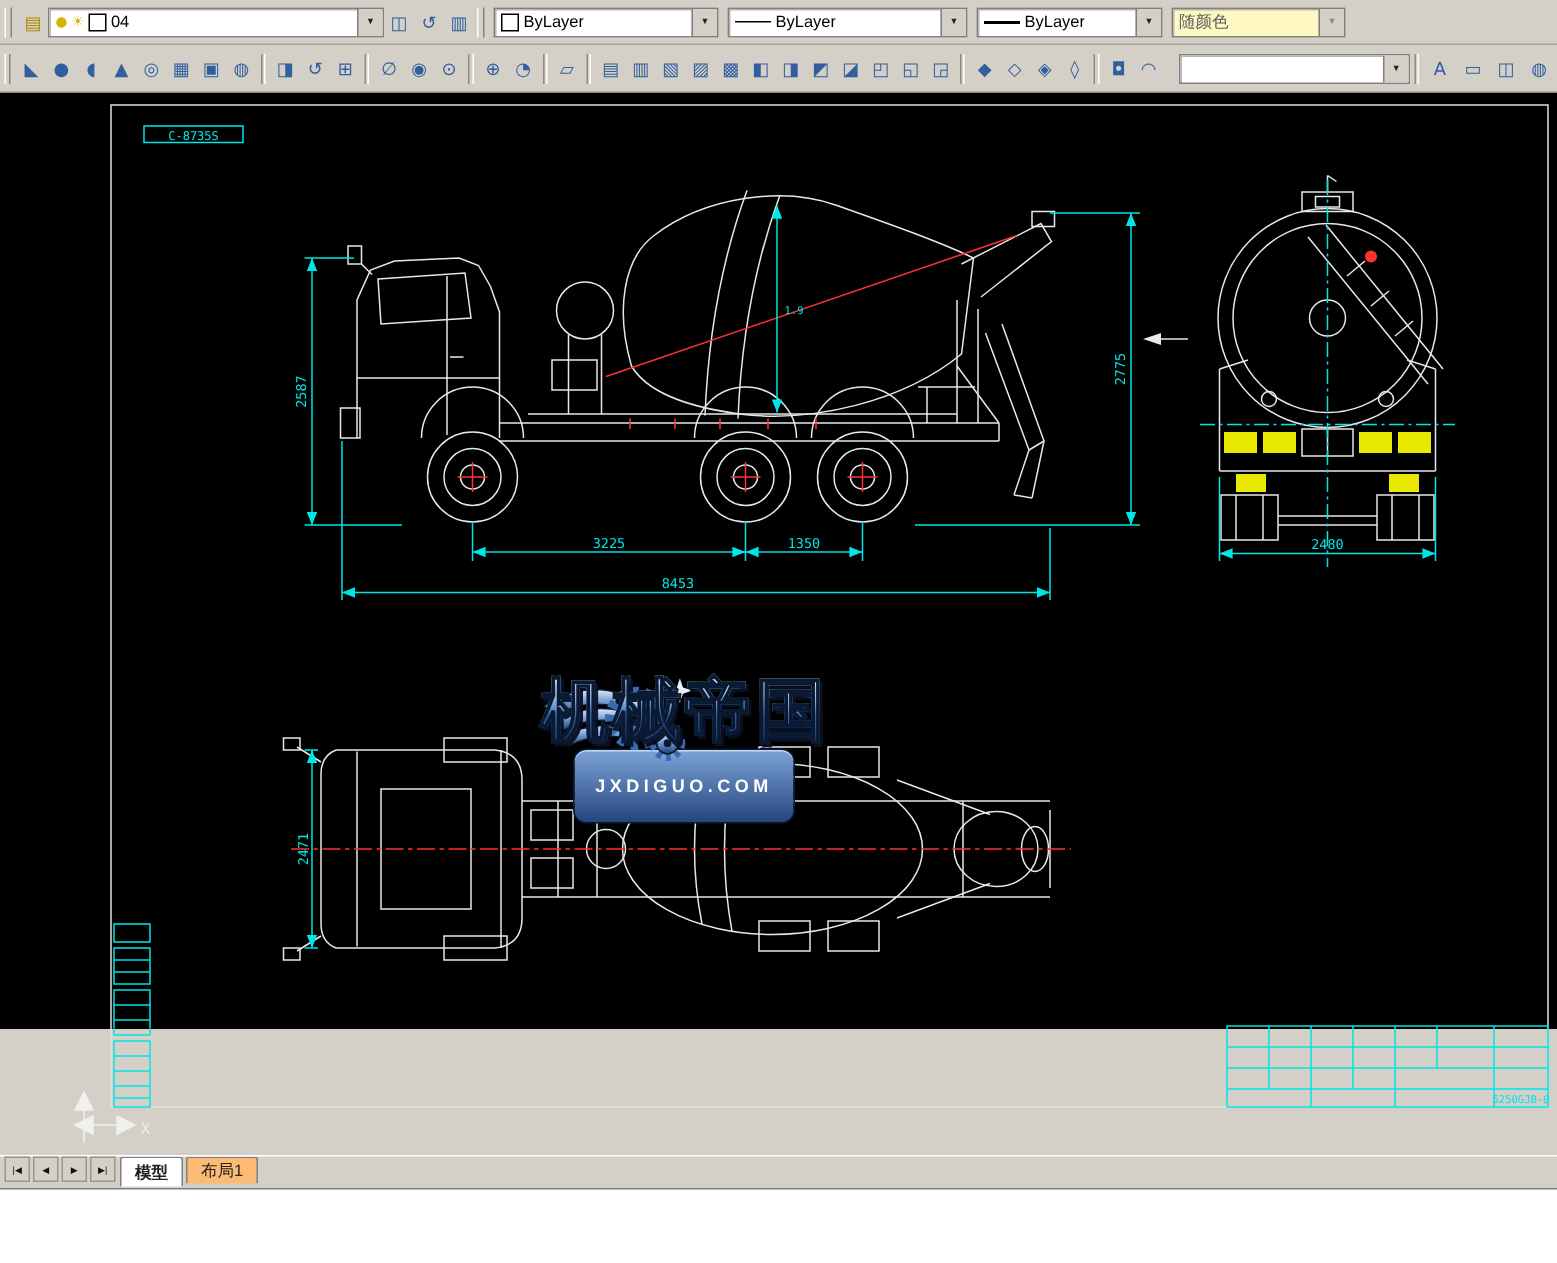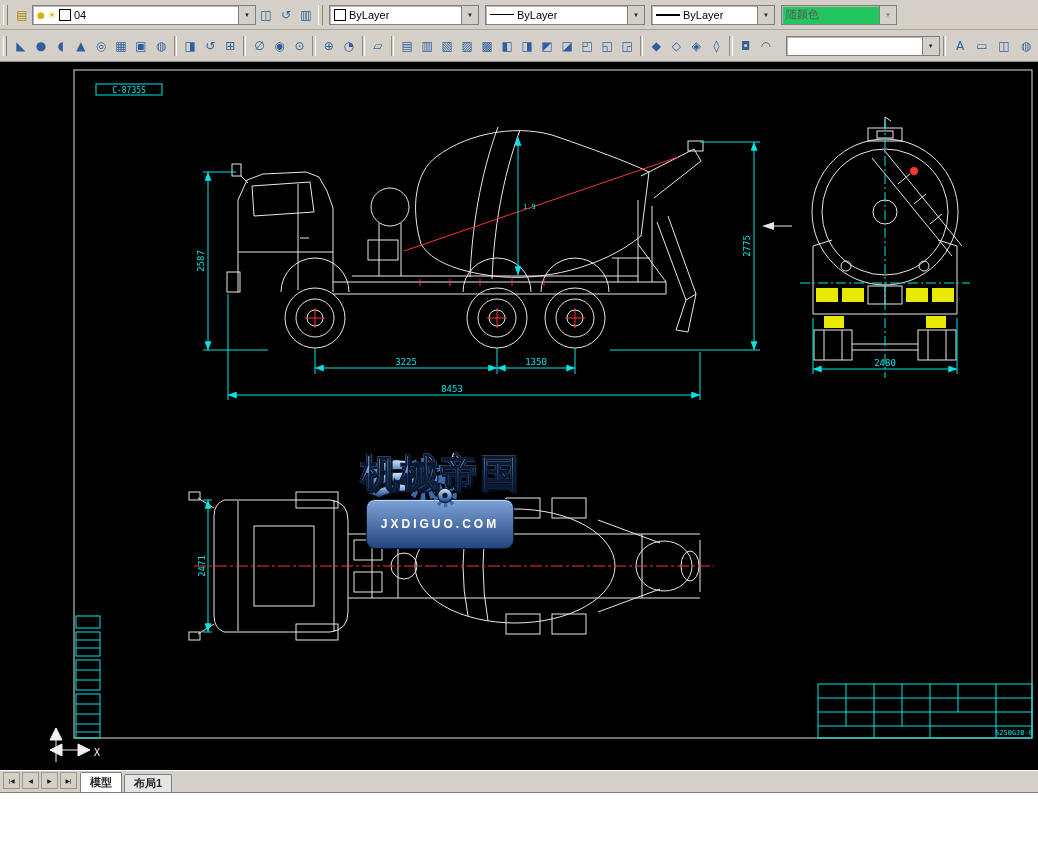--- a/index.html
+++ b/index.html
@@ -26,68 +26,68 @@
   .combo{
     height:20px;background:#fff;border:1px solid #7f7f7f;box-sizing:border-box;
     display:flex;align-items:center;gap:3px;font-size:11px;color:#000;padding-left:4px;flex:0 0 auto;
     box-shadow:inset 1px 1px 0 #b9b6ac;
   }
   .combo .val{white-space:nowrap;overflow:hidden;}
   .combo .dd{
     margin-left:auto;width:16px;height:100%;background:#d4d0c8;border-left:1px solid #7f7f7f;
     display:flex;align-items:center;justify-content:center;font-size:6px;color:#222;flex:0 0 auto;
   }
-  .combo.disabled{background:#22c55e;color:#5a5a5a;}
+  .combo.disabled{background:#fef9c3;color:#5a5a5a;}
   .combo.disabled .dd{color:#8a8a8a;}
   .layer-combo{width:224px;}
   .color-combo{width:150px;margin-left:2px;}
   .lt-combo{width:160px;margin-left:6px;}
   .lw-combo{width:124px;margin-left:6px;}
   .ps-combo{width:116px;margin-left:6px;}
   .sw{width:10px;height:10px;border:1px solid #000;background:#fff;flex:0 0 auto;}
   .st{font-size:9px;color:#d8b200;flex:0 0 auto;font-family:"DejaVu Sans",sans-serif;}
   .ls{width:24px;height:0;border-top:1px solid #000;flex:0 0 auto;}
   .ls.thick{border-top-width:2px;}
   .tb2 .combo.view-combo{width:154px;margin-left:10px;}
 
   
-  .canvas{position:absolute;left:0;top:62px;width:1038px;height:708px;background:#000;}
+  .canvas{position:absolute;left:0;top:62px;width:1038px;height:624px;background:#000;}
   .canvas svg{position:absolute;left:0;top:0;}
   svg text{font-family:"DejaVu Sans Mono","Liberation Mono",monospace;}
 
   
   .watermark{position:absolute;left:360px;top:386px;display:flex;align-items:flex-start;gap:2px;pointer-events:none;}
   .wm-text{display:flex;flex-direction:column;align-items:center;}
   .wm-title{
-    font-size:38px;line-height:50px;font-weight:bold;letter-spacing:2px;
+    font-size:46px;line-height:50px;font-weight:bold;letter-spacing:2px;
     font-family:"DejaVu Sans",sans-serif;
     background:linear-gradient(180deg,#eaf2fc 0%,#8db2e2 38%,#3a69ad 58%,#142a50 100%);
     -webkit-background-clip:text;background-clip:text;color:transparent;
     -webkit-text-stroke:1px #0b1a33;
     filter:drop-shadow(2px 2px 0 rgba(8,16,34,.95));
   }
   .wm-banner{
     margin-top:1px;background:linear-gradient(180deg,#7da3d6,#24467f);
     border:1px solid #0b1a33;border-radius:9px;color:#fff;font-weight:bold;
     font-size:12px;letter-spacing:3px;padding:17px 14px;box-shadow:inset 0 1px 0 #c6d9f2;
   }
 
   
   .tabbar{
     position:absolute;left:0;top:770px;width:1038px;height:22px;background:#d4d0c8;
-    display:flex;align-items:flex-end;border-top:1px solid #fff;box-sizing:border-box;padding-left:2px;
+    display:flex;align-items:flex-start;border-top:1px solid #fff;box-sizing:border-box;padding-left:2px;
   }
   .navbtn{
     width:15px;height:15px;margin:0 1px 3px 1px;background:#d4d0c8;border:1px solid #9a968a;
     display:flex;align-items:center;justify-content:center;font-size:6px;color:#111;flex:0 0 auto;
   }
   .tab{
     height:17px;padding:0 9px;font-size:11px;display:flex;align-items:center;
-    border:1px solid #7f7f7f;border-bottom:none;background:#e5e5e5;color:#222;
-    margin-left:2px;border-radius:2px 2px 0 0;flex:0 0 auto;font-weight:bold;
+    border:1px solid #7f7f7f;border-bottom:none;background:#fdba74;color:#222;
+    margin-left:2px;border-radius:2px 2px 0 0;flex:0 0 auto;
   }
   .tab.active{background:#fff;font-weight:bold;height:19px;}
 
   
   .cmd{
     position:absolute;left:0;top:792px;width:1038px;height:50px;background:#fff;
     border-top:1px solid #7f7f7f;box-sizing:border-box;
     font-family:"DejaVu Sans Mono","Liberation Mono",monospace;
     font-size:13px;color:#000;padding:2px 3px;line-height:25px;white-space:pre;
   }

